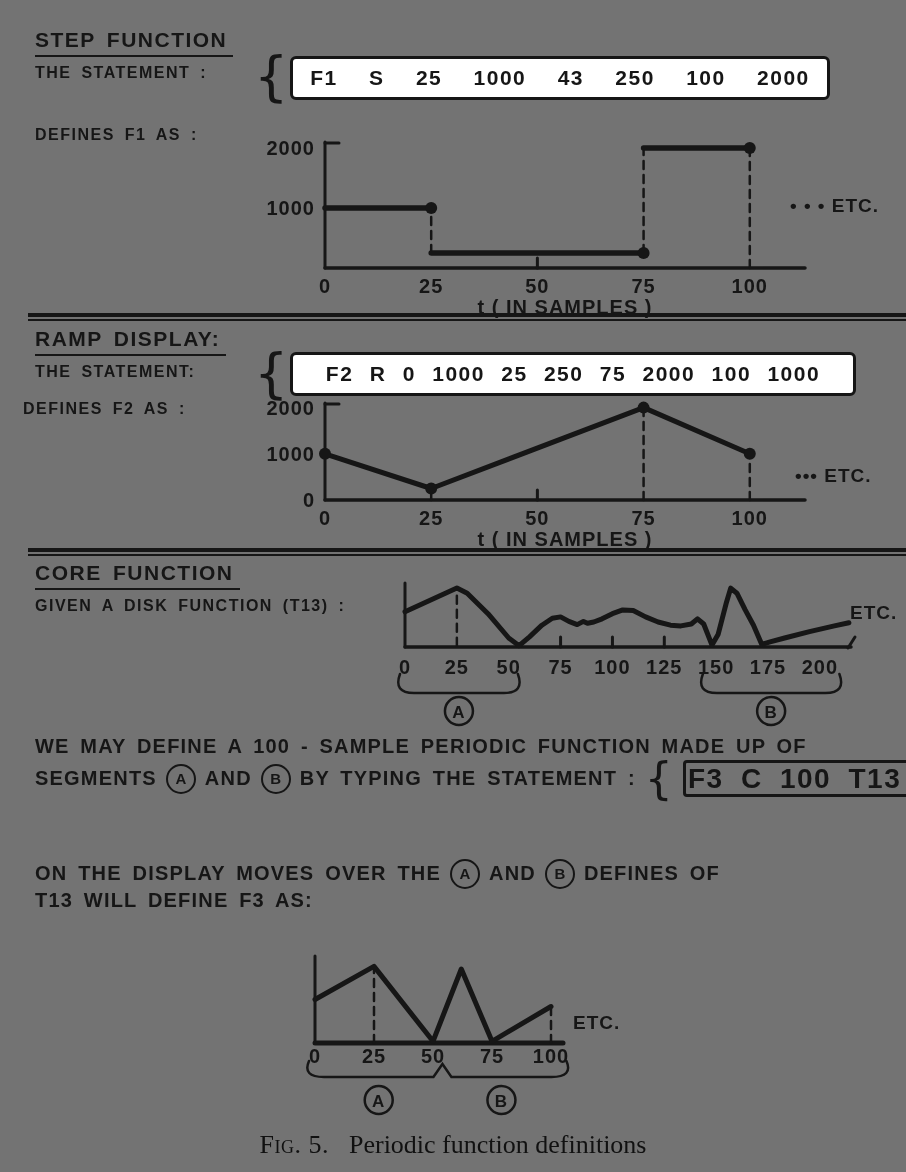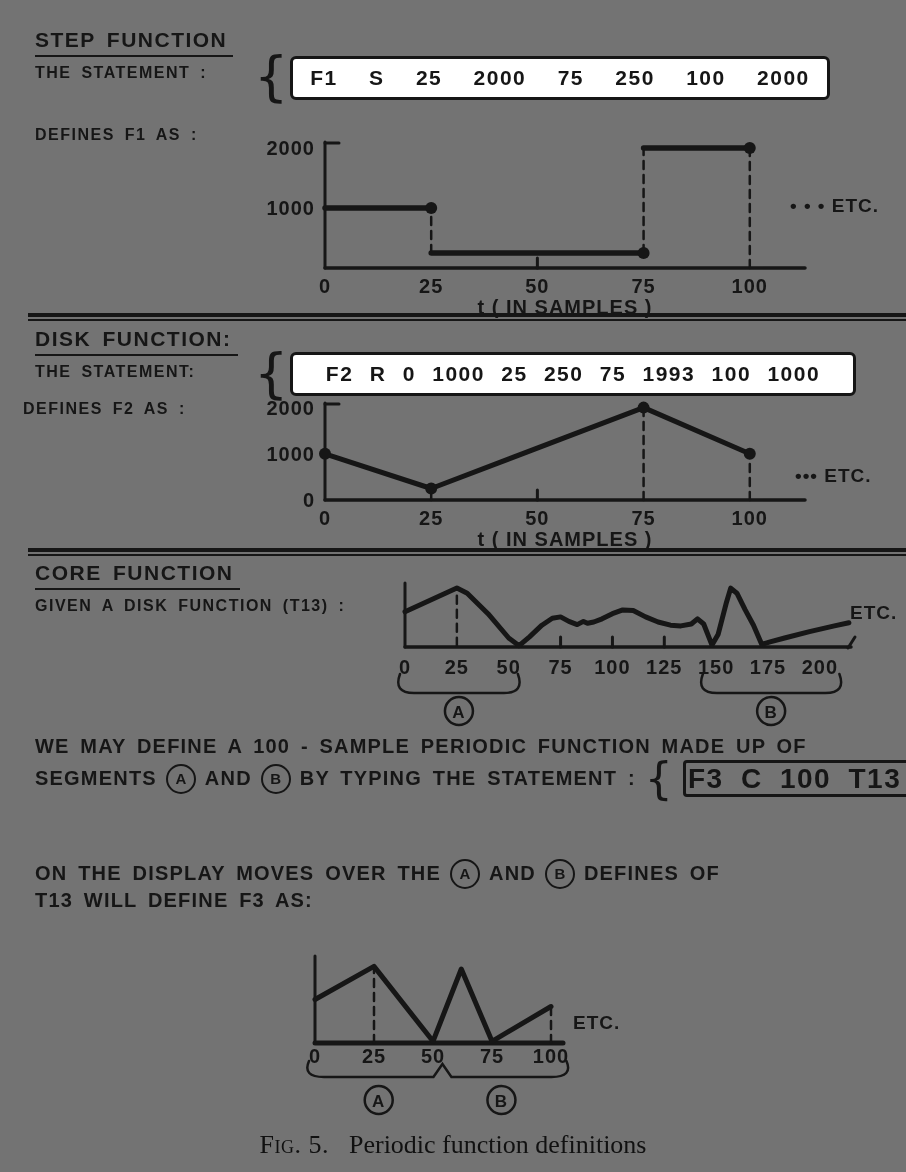--- a/index.html
+++ b/index.html
@@ -40,21 +40,21 @@
   svg{display:block;}
 </style>
 </head>
 <body>
 
 <div class="page">
 
   <div class="abs hand sec-title" style="left:35px;top:28px;">STEP FUNCTION</div>
   <div class="abs hand row-label" style="left:35px;top:64px;">THE STATEMENT :</div>
   <div class="abs big-brace" style="left:254px;top:50px;">{</div>
-  <div class="abs stmt-box ws1" style="left:290px;top:56px;width:540px;height:44px;">F1 S 25 2000 75 250 100 2000</div>
+  <div class="abs stmt-box ws1" style="left:290px;top:56px;width:540px;height:44px;">F1 S 25 1000 43 250 100 2000</div>
   <div class="abs hand row-label" style="left:35px;top:126px;">DEFINES F1 AS :</div>
   <svg class="abs" style="left:245px;top:130px;" width="660" height="190">
       <line x1="80" y1="12" x2="80" y2="138" stroke="#161616" stroke-width="3" stroke-linecap="round"></line>
       <line x1="80" y1="13" x2="94" y2="13" stroke="#161616" stroke-width="3" stroke-linecap="round"></line>
       <line x1="80" y1="138" x2="560" y2="138" stroke="#161616" stroke-width="3.5" stroke-linecap="round"></line>
       <line x1="292.3893805309734" y1="128" x2="292.3893805309734" y2="138" stroke="#161616" stroke-width="3" stroke-linecap="round"></line>
       <line x1="186.1946902654867" y1="123" x2="186.1946902654867" y2="78" stroke="#161616" stroke-width="2.5" stroke-linecap="round" stroke-dasharray="8 6"></line>
       <line x1="398.5840707964602" y1="123" x2="398.5840707964602" y2="18" stroke="#161616" stroke-width="2.5" stroke-linecap="round" stroke-dasharray="8 6"></line>
       <line x1="504.7787610619469" y1="138" x2="504.7787610619469" y2="18" stroke="#161616" stroke-width="2.5" stroke-linecap="round" stroke-dasharray="8 6"></line>
       <line x1="80" y1="78" x2="186.1946902654867" y2="78" stroke="#161616" stroke-width="5.5" stroke-linecap="round"></line>
@@ -69,24 +69,24 @@
       <text x="398.5840707964602" y="163" text-anchor="middle" font-size="20" font-weight="bold" letter-spacing="1" font-family="&quot;Liberation Sans&quot;,sans-serif" fill="#161616">75</text>
       <text x="504.7787610619469" y="163" text-anchor="middle" font-size="20" font-weight="bold" letter-spacing="1" font-family="&quot;Liberation Sans&quot;,sans-serif" fill="#161616">100</text>
       <text x="70" y="25" text-anchor="end" font-size="20" font-weight="bold" letter-spacing="1" font-family="&quot;Liberation Sans&quot;,sans-serif" fill="#161616">2000</text>
       <text x="70" y="85" text-anchor="end" font-size="20" font-weight="bold" letter-spacing="1" font-family="&quot;Liberation Sans&quot;,sans-serif" fill="#161616">1000</text>
       <text x="320" y="184" text-anchor="middle" font-size="20" font-weight="bold" letter-spacing="1" font-family="&quot;Liberation Sans&quot;,sans-serif" fill="#161616">t ( IN SAMPLES )</text>
       <text x="545" y="82" text-anchor="start" font-size="19" font-weight="bold" letter-spacing="1" font-family="&quot;Liberation Sans&quot;,sans-serif" fill="#161616">• • • ETC.</text>
     </svg>
 
   <div class="abs rule" style="left:28px;top:313px;width:878px;"></div>
 
-  <div class="abs hand sec-title" style="left:35px;top:327px;">DISK FUNCTION:</div>
+  <div class="abs hand sec-title" style="left:35px;top:327px;">RAMP DISPLAY:</div>
   <div class="abs hand row-label" style="left:35px;top:363px;">THE STATEMENT:</div>
   <div class="abs big-brace" style="left:254px;top:347px;">{</div>
-  <div class="abs stmt-box ws2" style="left:290px;top:352px;width:566px;height:44px;">F2 R 0 1000 25 250 75 1993 100 1000</div>
+  <div class="abs stmt-box ws2" style="left:290px;top:352px;width:566px;height:44px;">F2 R 0 1000 25 250 75 2000 100 1000</div>
   <div class="abs hand row-label" style="left:23px;top:400px;">DEFINES F2 AS :</div>
   <svg class="abs" style="left:245px;top:393px;" width="660" height="180">
       <line x1="80" y1="10" x2="80" y2="107" stroke="#161616" stroke-width="3" stroke-linecap="round"></line>
       <line x1="80" y1="11" x2="94" y2="11" stroke="#161616" stroke-width="3" stroke-linecap="round"></line>
       <line x1="80" y1="107" x2="560" y2="107" stroke="#161616" stroke-width="3.5" stroke-linecap="round"></line>
       <line x1="292.3893805309734" y1="97" x2="292.3893805309734" y2="107" stroke="#161616" stroke-width="3" stroke-linecap="round"></line>
       <line x1="186.1946902654867" y1="107" x2="186.1946902654867" y2="95.45238095238095" stroke="#161616" stroke-width="2.5" stroke-linecap="round" stroke-dasharray="8 6"></line>
       <line x1="398.5840707964602" y1="107" x2="398.5840707964602" y2="14.61904761904762" stroke="#161616" stroke-width="2.5" stroke-linecap="round" stroke-dasharray="8 6"></line>
       <line x1="504.7787610619469" y1="107" x2="504.7787610619469" y2="60.80952380952381" stroke="#161616" stroke-width="2.5" stroke-linecap="round" stroke-dasharray="8 6"></line>
       <path d="M80.0 60.8 L186.2 95.5 L398.6 14.6 L504.8 60.8" fill="none" stroke="#161616" stroke-width="5" stroke-linejoin="round" stroke-linecap="round"></path>

